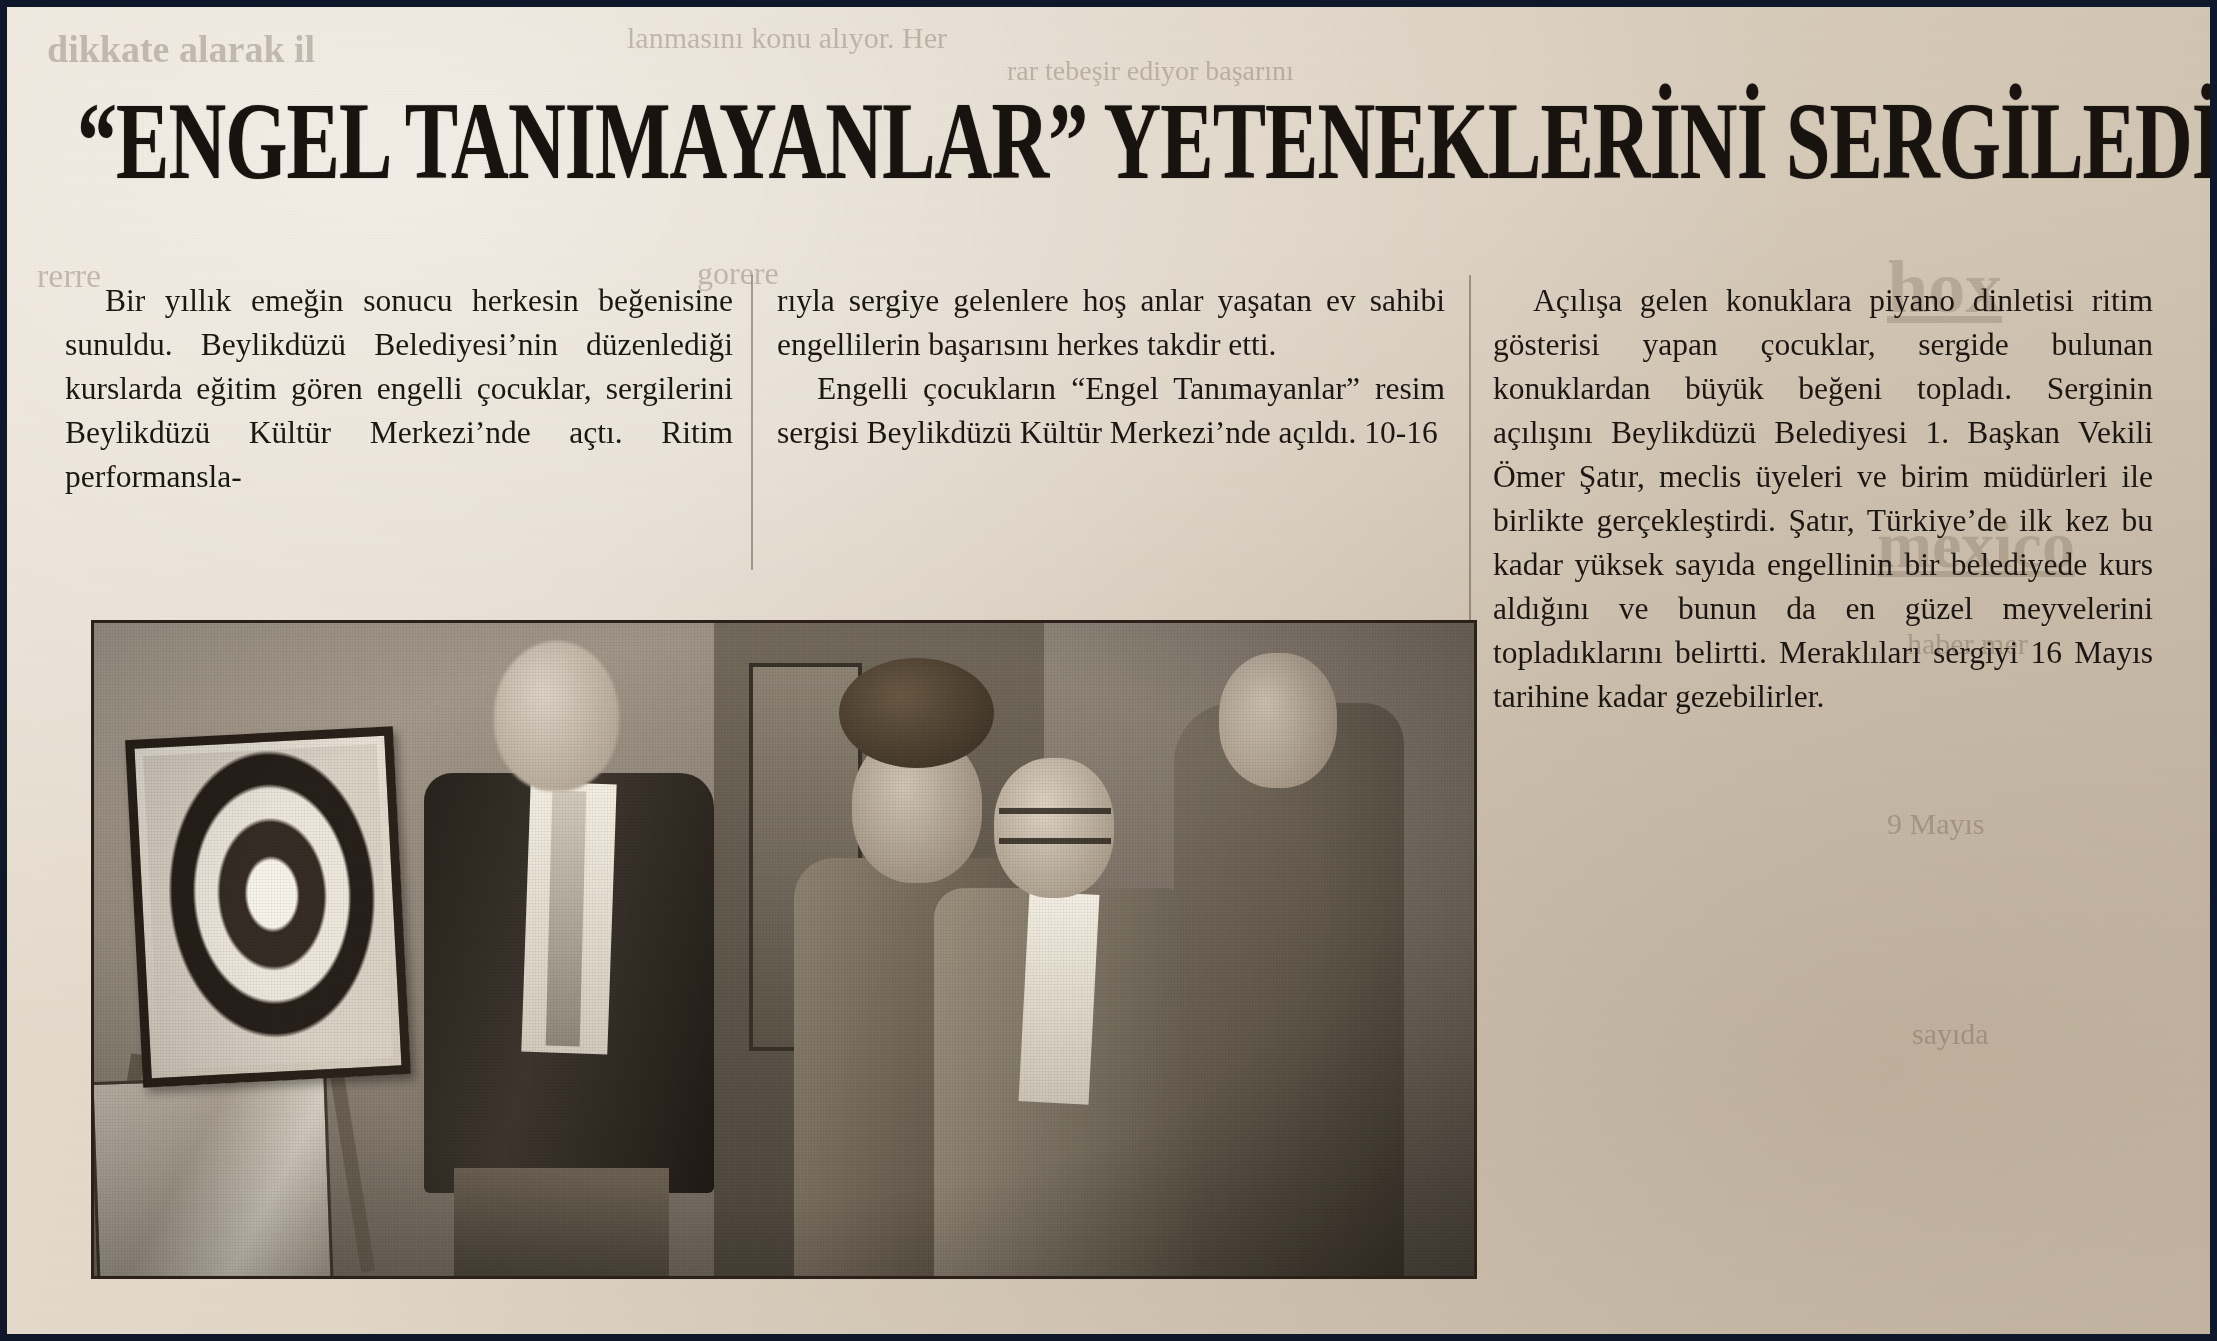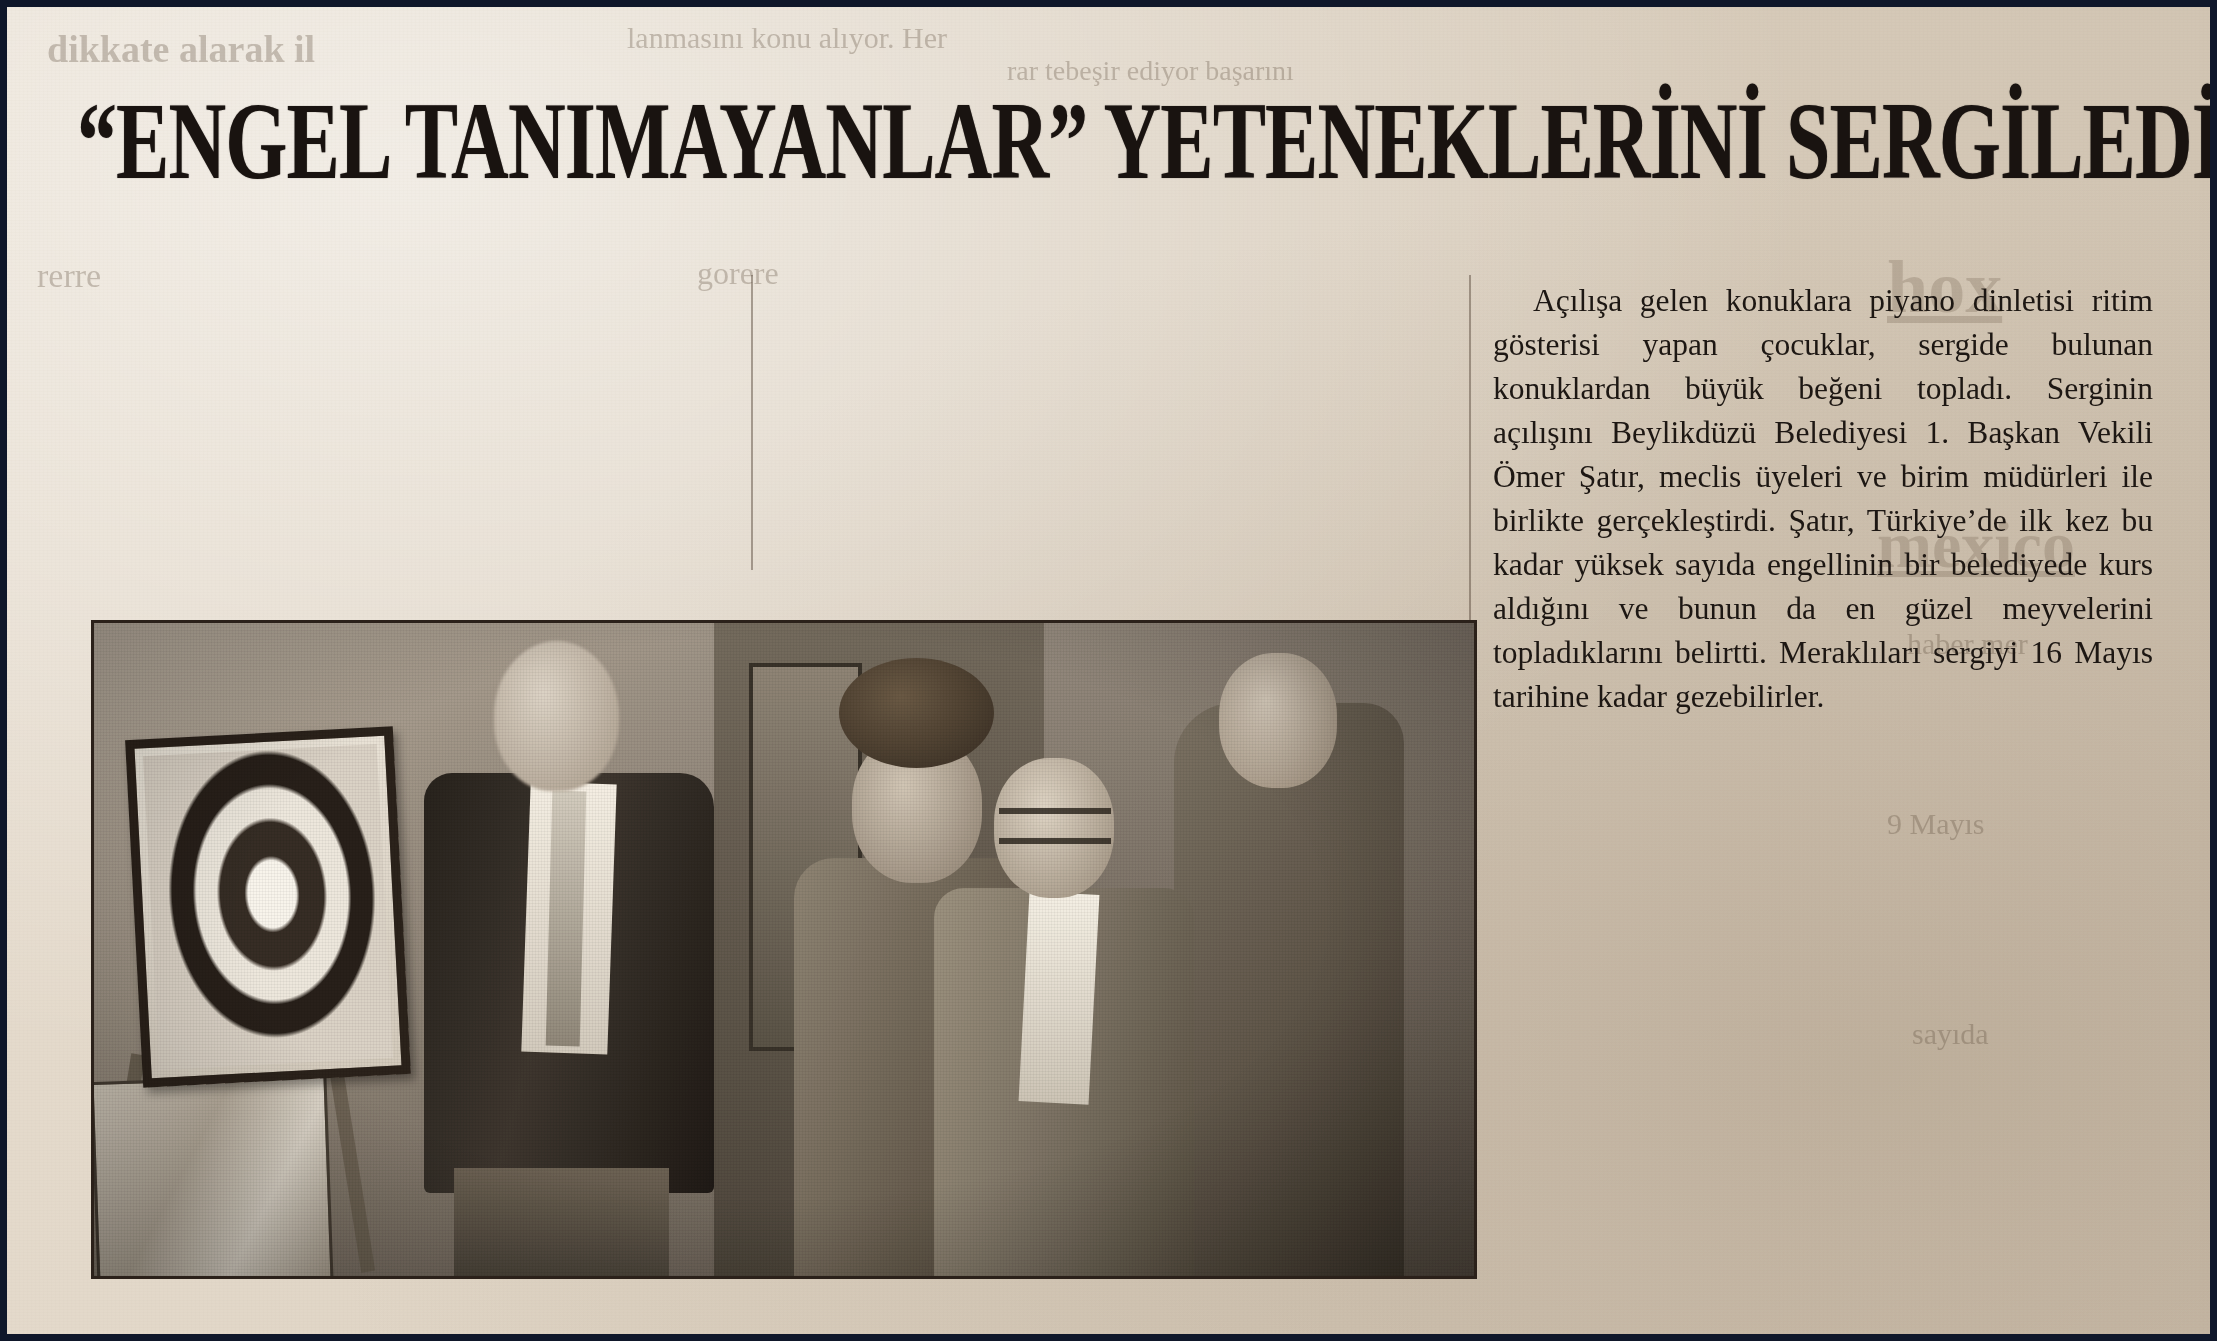--- a/index.html
+++ b/index.html
@@ -288,21 +288,28 @@
 
   <div id="content">
 
     <div id="headline">
       <div id="headline-text">“ENGEL TANIMAYANLAR” YETENEKLERİNİ SERGİLEDİ</div>
     </div>
 
     <div class="rule" id="rule1"></div>
     <div class="rule" id="rule2"></div>
 
-
+    <div class="col" id="col1">
+      <p>Bir yıllık emeğin sonucu herkesin beğenisine sunuldu. Beylikdüzü Belediyesi’nin düzenlediği kurslarda eğitim gören engelli çocuklar, sergilerini Beylikdüzü Kültür Merkezi’nde açtı. Ritim performansla-</p>
+    </div>
+
+    <div class="col" id="col2">
+      <p class="noindent">rıyla sergiye gelenlere hoş anlar yaşatan ev sahibi engellilerin başarısını herkes takdir etti.</p>
+      <p>Engelli çocukların “Engel Tanımayanlar” resim sergisi Beylikdüzü Kültür Merkezi’nde açıldı. 10-16</p>
+    </div>
 
     <div class="col" id="col3">
       <p>Açılışa gelen konuklara piyano dinletisi ritim gösterisi yapan çocuklar, sergide bulunan konuklardan büyük beğeni topladı. Serginin açılışını Beylikdüzü Belediyesi 1. Başkan Vekili Ömer Şatır, meclis üyeleri ve birim müdürleri ile birlikte gerçekleştirdi. Şatır, Türkiye’de ilk kez bu kadar yüksek sayıda engellinin bir belediyede kurs aldığını ve bunun da en güzel meyvelerini topladıklarını belirtti. Meraklıları sergiyi 16 Mayıs tarihine kadar gezebilirler.</p>
     </div>
 
     <div id="photo">
       <div id="photo-inner">
         <div class="ph" id="ph-plant"></div>
         <div class="ph" id="ph-easel-a"></div>
         <div class="ph" id="ph-easel-b"></div>

